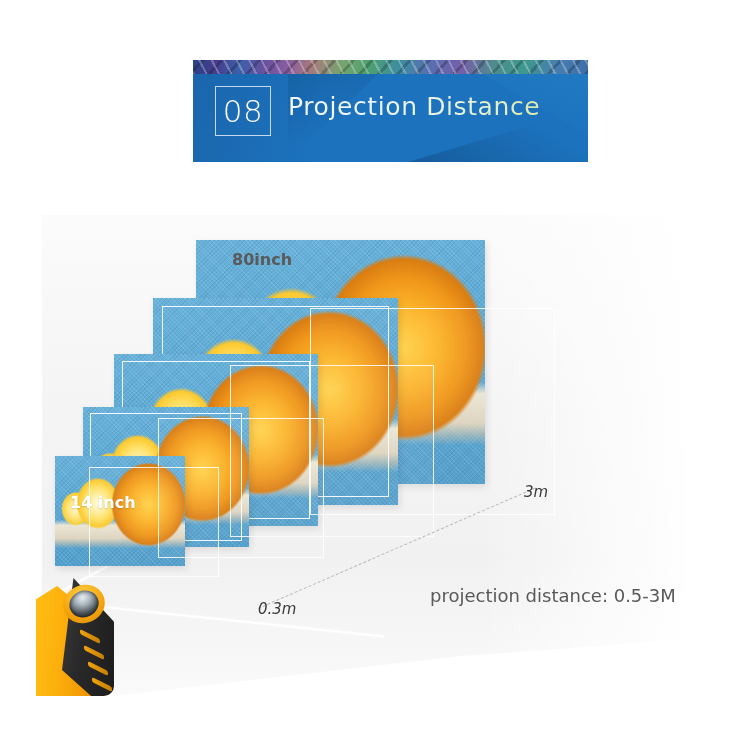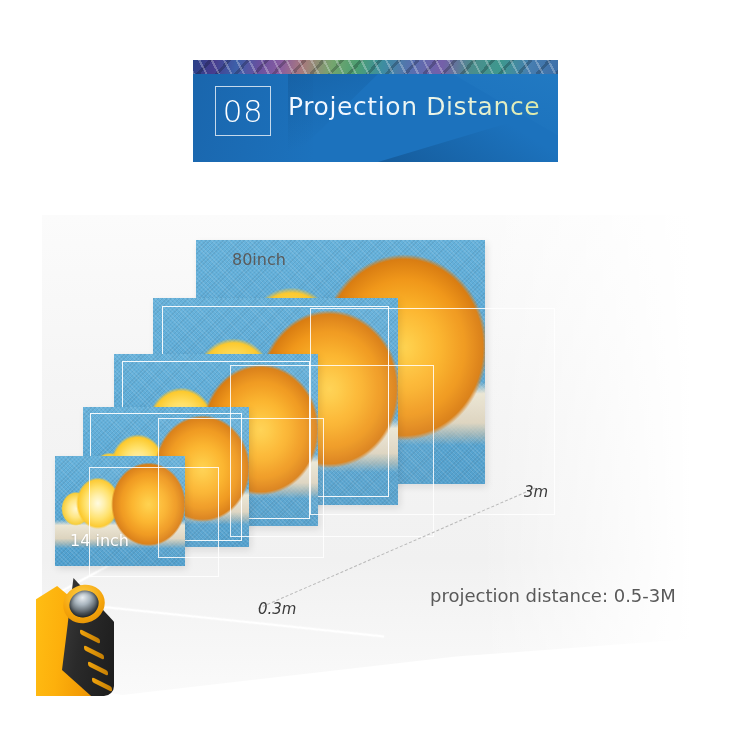--- a/index.html
+++ b/index.html
@@ -8,21 +8,21 @@
     background:#ffffff;
     font-family:"Liberation Sans","DejaVu Sans",sans-serif;
     overflow:hidden;
     position:relative;
   }
 
   
   #banner{
     position:absolute;
     left:193px; top:60px;
-    width:365px; height:102px;
+    width:395px; height:102px;
     overflow:hidden;
     background:#1e73be;
   }
   
   #banner-strip{
     position:absolute;left:0;top:0;width:100%;height:14px;
     background:
       linear-gradient(100deg,
         #2b3f86 0%, #4a3a8c 6%, #3e5fa8 12%, #6b4f9e 18%,
         #8e5ba0 24%, #b07a7a 30%, #7aa86a 38%, #4fa26e 45%,
@@ -174,21 +174,21 @@
     position:absolute;
     border:1px solid rgba(255,255,255,.85);
     box-sizing:border-box;
     background:rgba(255,255,255,.04);
     pointer-events:none;
   }
 
   .scr-label{
     position:absolute;
     font-family:"DejaVu Sans",sans-serif;
-    font-weight:400;
+    font-weight:700;
     white-space:nowrap;
     pointer-events:none;
   }
   #label-80{ color:#5a5a5a; font-size:16px; }
   #label-14{ color:#ffffff; font-size:16px; text-shadow:0 1px 2px rgba(0,0,0,.18); }
 
   
   .dist{
     position:absolute;
     color:#3a3a3a;
@@ -293,21 +293,21 @@
   </div>
 
   <div class="screen" style="left:41px;top:192px;width:166px;height:140px;">
     <div class="photo"></div>
     <div class="inner-frame" style="left:7px;top:6px;right:7px;bottom:6px;"></div>
   </div>
 
   <div class="screen" style="left:13px;top:241px;width:130px;height:110px;">
     <div class="photo"></div>
   </div>
-  <div class="scr-label" id="label-14" style="left:28px;top:278px;margin-top:38px;">14 inch</div>
+  <div class="scr-label" id="label-14" style="left:28px;top:278px;">14 inch</div>
 
   <div class="ghost-frame" style="left:47px;top:252px;width:130px;height:110px;"></div>
   <div class="ghost-frame" style="left:116px;top:203px;width:166px;height:140px;"></div>
   <div class="ghost-frame" style="left:188px;top:150px;width:204px;height:172px;"></div>
   <div class="ghost-frame" style="left:268px;top:93px;width:245px;height:207px;"></div>
 
   <div id="dash-line"></div>
 
   <div class="dist" style="left:216px;top:385px;">0.3m</div>
   <div class="dist" style="left:482px;top:268px;">3m</div>

